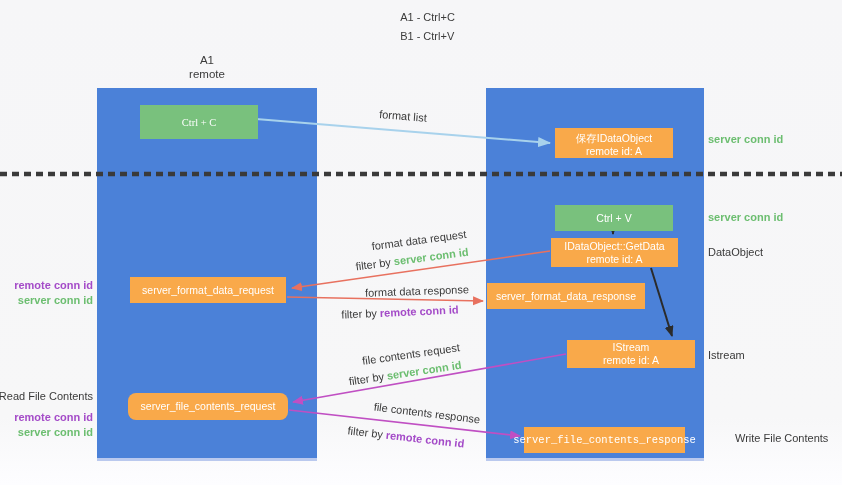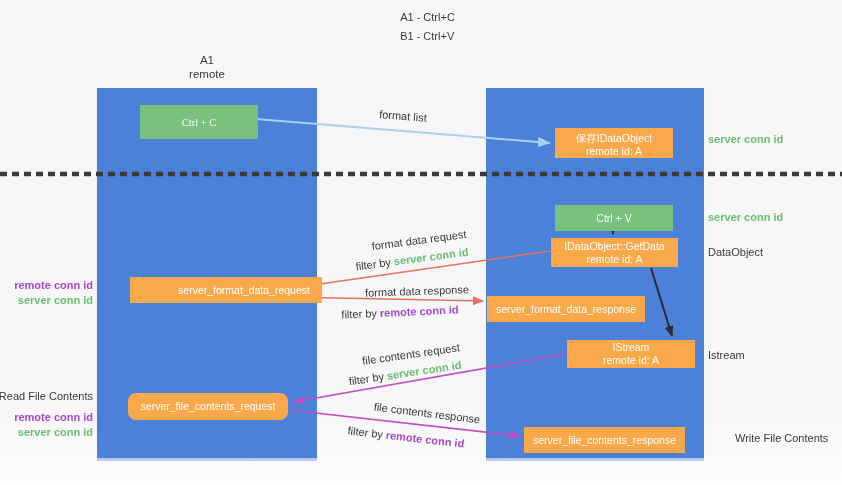--- a/index.html
+++ b/index.html
@@ -83,38 +83,38 @@
 
   <div class="node green-box" style="left:555px;top:180px;width:118px;height:26px;margin-top:25px;">
     <div>Ctrl + V</div>
   </div>
 
   <div class="node orange" style="left:551px;top:238px;width:127px;height:29px;">
     <div>IDataObject::GetData</div>
     <div>remote id: A</div>
   </div>
 
-  <div class="node orange" style="left:130px;top:277px;width:156px;height:26px;padding-left:36px;">
+  <div class="node orange" style="left:130px;top:277px;width:156px;height:26px;">
     <div>server_format_data_request</div>
   </div>
 
-  <div class="node orange" style="left:487px;top:296px;width:158px;height:26px;">
+  <div class="node orange" style="left:487px;top:283px;width:158px;height:26px;">
     <div>server_format_data_response</div>
   </div>
 
   <div class="node orange" style="left:567px;top:340px;width:128px;height:28px;">
     <div>IStream</div>
     <div>remote id: A</div>
   </div>
 
   <div class="node orange" style="left:128px;top:393px;width:160px;height:27px;border-radius:8px;">
     <div>server_file_contents_request</div>
   </div>
 
-  <div class="node orange" style="left:524px;top:427px;width:161px;height:26px;">
+  <div class="node orange" style="left:524px;top:427px;width:161px;height:26px;font-family:Liberation Mono, monospace;">
     <div>server_file_contents_response</div>
   </div>
 
   <div class="elabel" style="left:403px;top:116px;--r:4.5deg;">format list</div>
 
   <div class="elabel" style="left:419px;top:240px;--r:-7.5deg;">format data request</div>
   <div class="elabel" style="left:412px;top:259px;--r:-7.5deg;">
     <span>filter by</span><span class="green-t">server conn id</span>
   </div>
 

